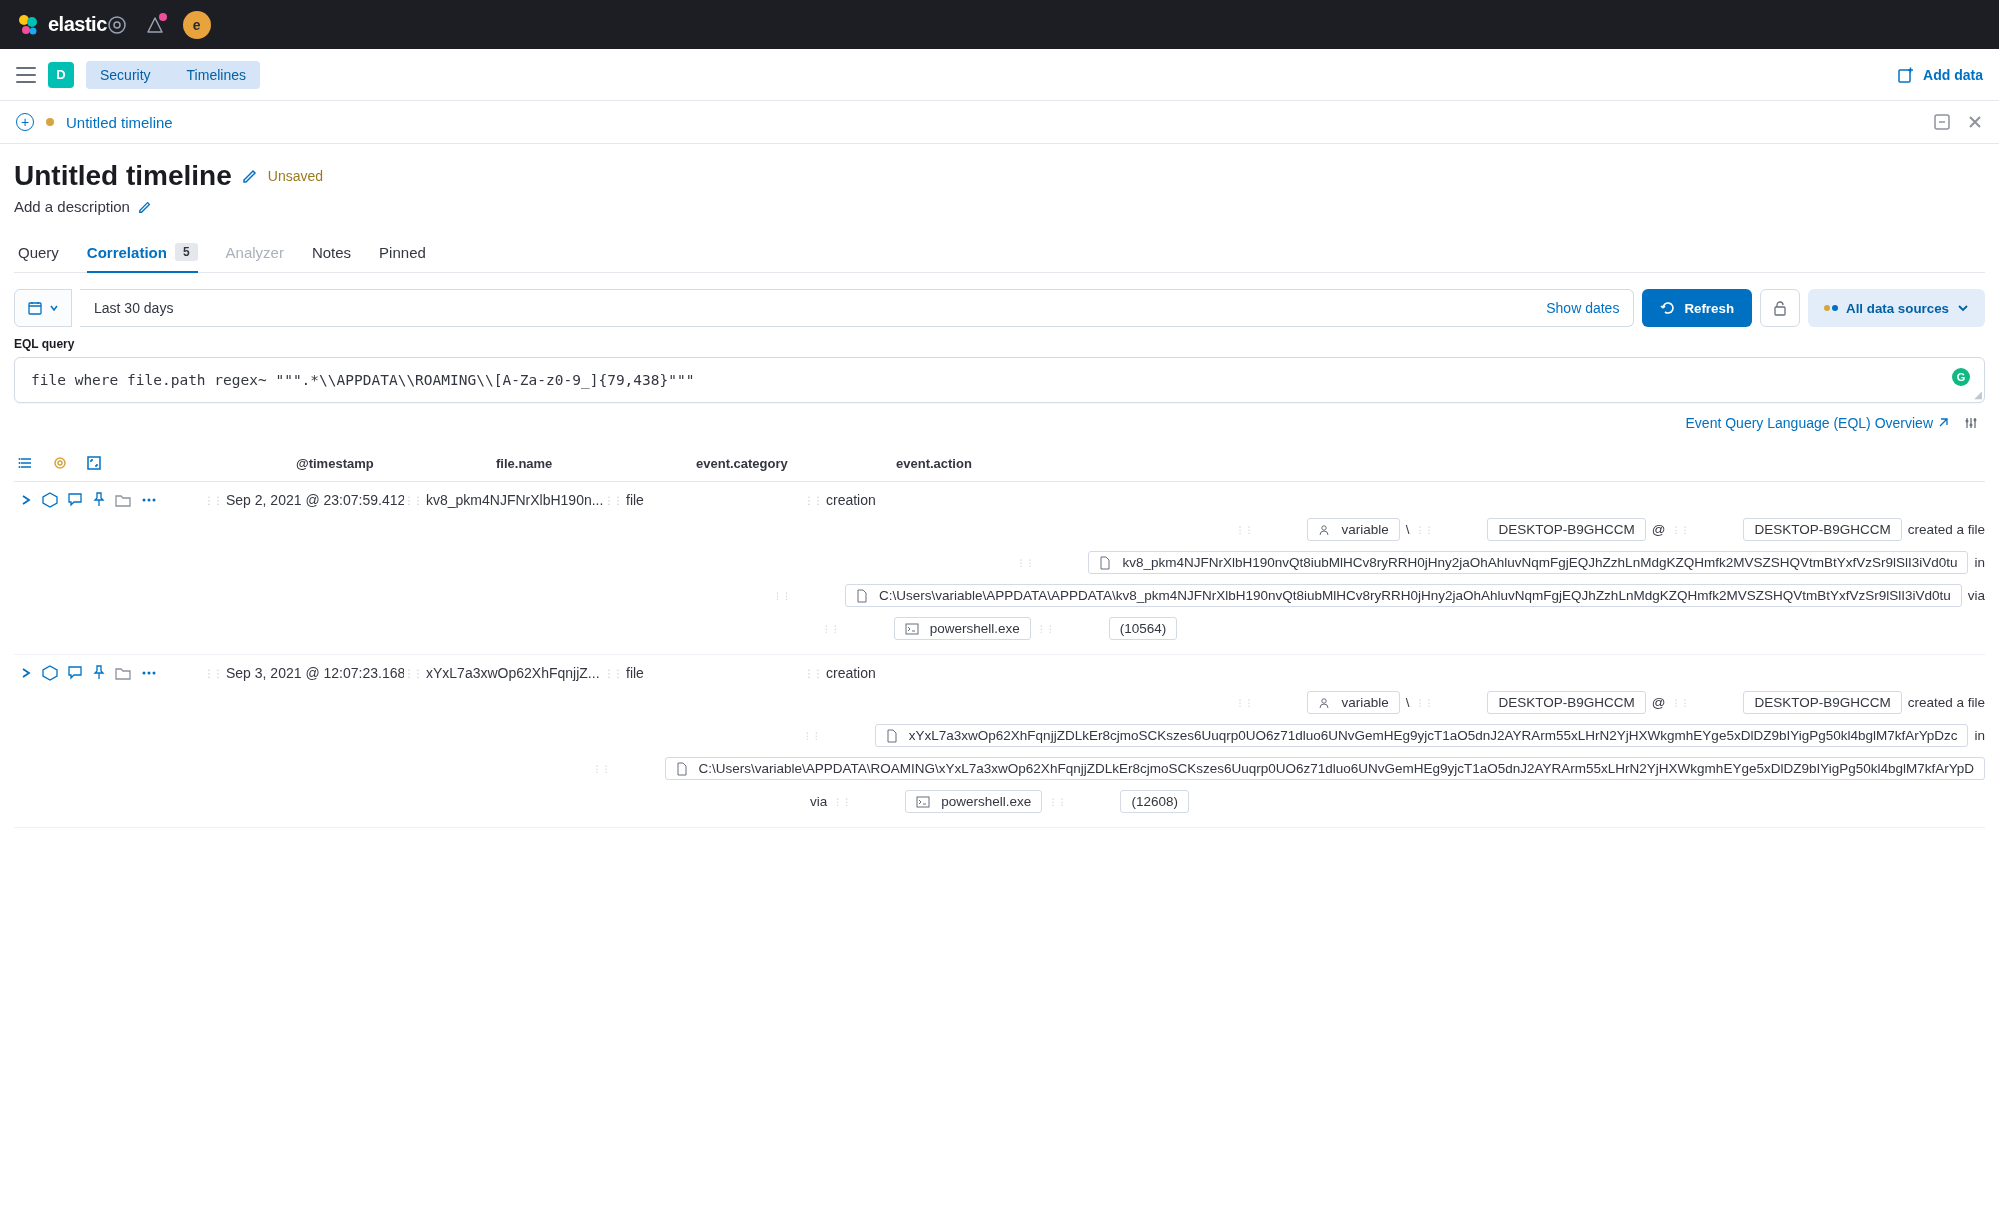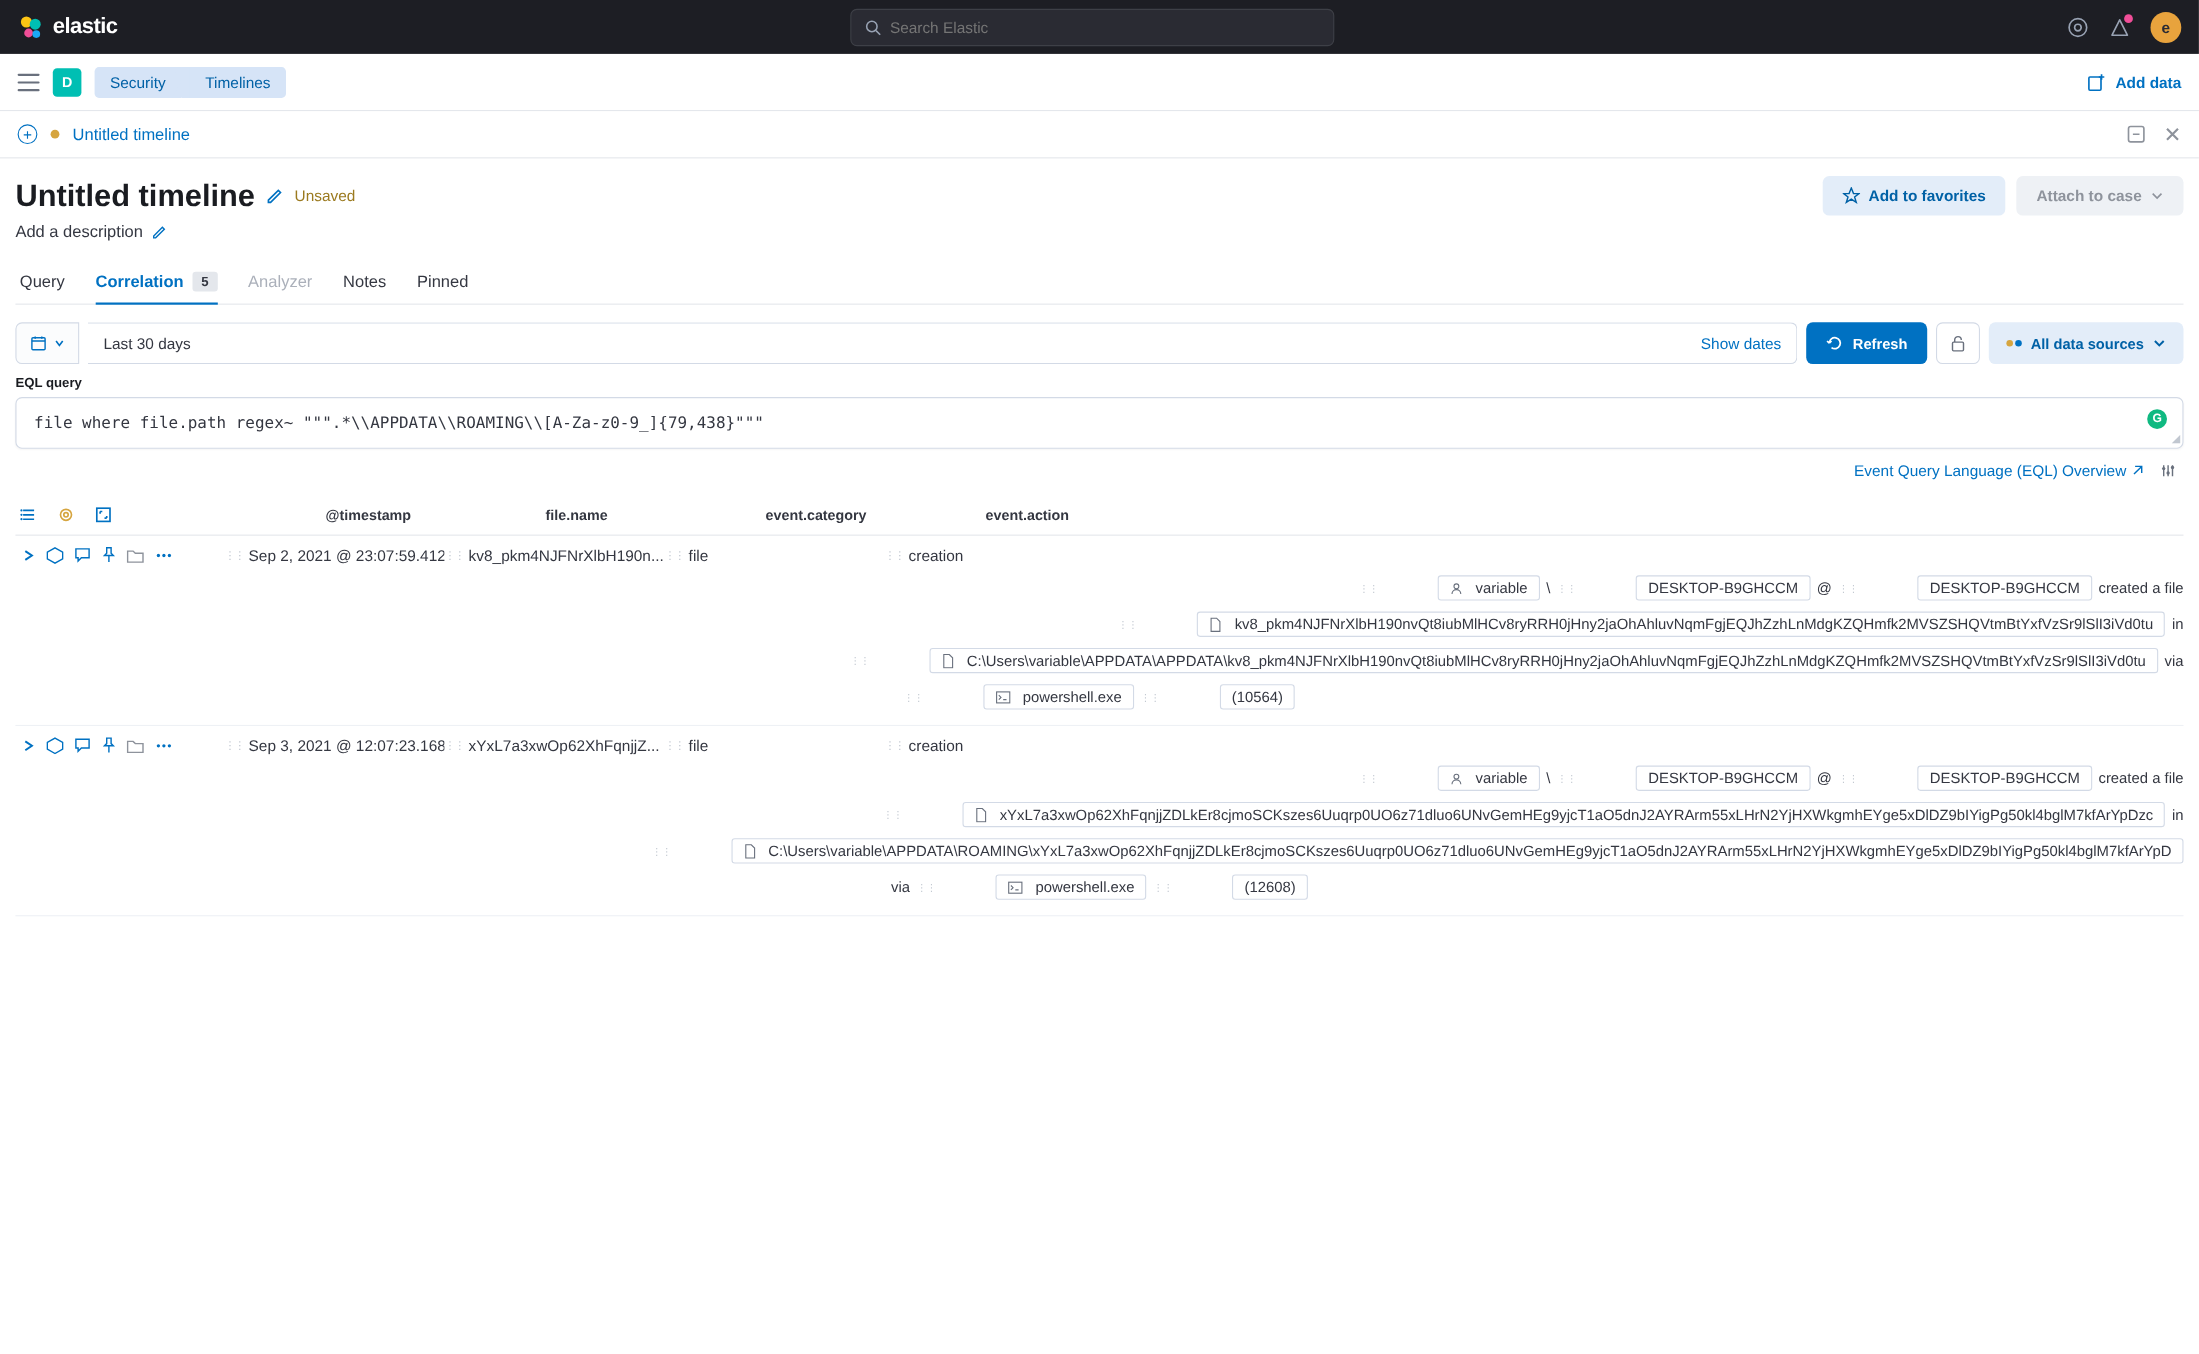--- a/index.html
+++ b/index.html
@@ -97,29 +97,20 @@
 <div class="topbar">
   <div class="logo-area">
     <svg class="elastic-logo" viewBox="0 0 24 24">
       <circle cx="8" cy="7" r="5" fill="#fec514"></circle>
       <circle cx="16" cy="9" r="5" fill="#00bfb3"></circle>
       <circle cx="10" cy="17" r="4" fill="#f04e98"></circle>
       <circle cx="17" cy="18" r="3.5" fill="#1ba9f5"></circle>
     </svg>
     <span class="elastic-word">elastic</span>
   </div>
-  <div class="search-wrap">
-    <div class="search-box">
-      <svg width="16" height="16" viewBox="0 0 16 16">
-          <circle cx="7" cy="7" r="5" fill="none" stroke="#98a2b3" stroke-width="1.5"></circle>
-          <line x1="11" y1="11" x2="15" y2="15" stroke="#98a2b3" stroke-width="1.5"></line>
-        </svg>
-      <input placeholder="Search Elastic" style="">
-    </div>
-  </div>
   <div class="topbar-right">
     <div class="topbar-icon">
       <svg width="20" height="20" viewBox="0 0 20 20">
           <circle cx="10" cy="10" r="8" fill="none" stroke="#98a2b3" stroke-width="1.5"></circle>
           <circle cx="10" cy="10" r="3" fill="none" stroke="#98a2b3" stroke-width="1.5"></circle>
         </svg>
     </div>
     <div class="topbar-icon">
       <svg width="20" height="20" viewBox="0 0 20 20">
           <path d="M3 17 L10 3 L17 17 Z" fill="none" stroke="#98a2b3" stroke-width="1.5" stroke-linejoin="round"></path>
@@ -172,34 +163,20 @@
 <div class="content">
 
   <div class="title-row">
     <div class="title-left">
       <span class="page-title">Untitled timeline</span>
       <svg class="pencil" width="16" height="16" viewBox="0 0 16 16">
           <path d="M2 14 L4 14 L13 5 L11 3 L2 12 Z" fill="none" stroke="#0071c2" stroke-width="1.5"></path>
         </svg>
       <span class="unsaved">Unsaved</span>
     </div>
-    <div class="title-actions">
-      <button class="btn btn-fav">
-        <svg width="16" height="16" viewBox="0 0 16 16">
-            <path d="M8 1 L10 6 L15 6 L11 9 L12.5 14 L8 11 L3.5 14 L5 9 L1 6 L6 6 Z" fill="none" stroke="#0061a6" stroke-width="1.3"></path>
-          </svg>
-        <span>Add to favorites</span>
-      </button>
-      <button class="btn btn-attach">
-        <span>Attach to case</span>
-        <svg width="12" height="12" viewBox="0 0 12 12">
-            <path d="M2 4 L6 8 L10 4" fill="none" stroke="#8e939c" stroke-width="1.5"></path>
-          </svg>
-      </button>
-    </div>
   </div>
   <div class="desc-row">
     <span>Add a description</span>
     <svg width="14" height="14" viewBox="0 0 16 16">
         <path d="M2 14 L4 14 L13 5 L11 3 L2 12 Z" fill="none" stroke="#0071c2" stroke-width="1.5"></path>
       </svg>
   </div>
 
   <div class="tabs">
     <div class="tab">Query</div>

